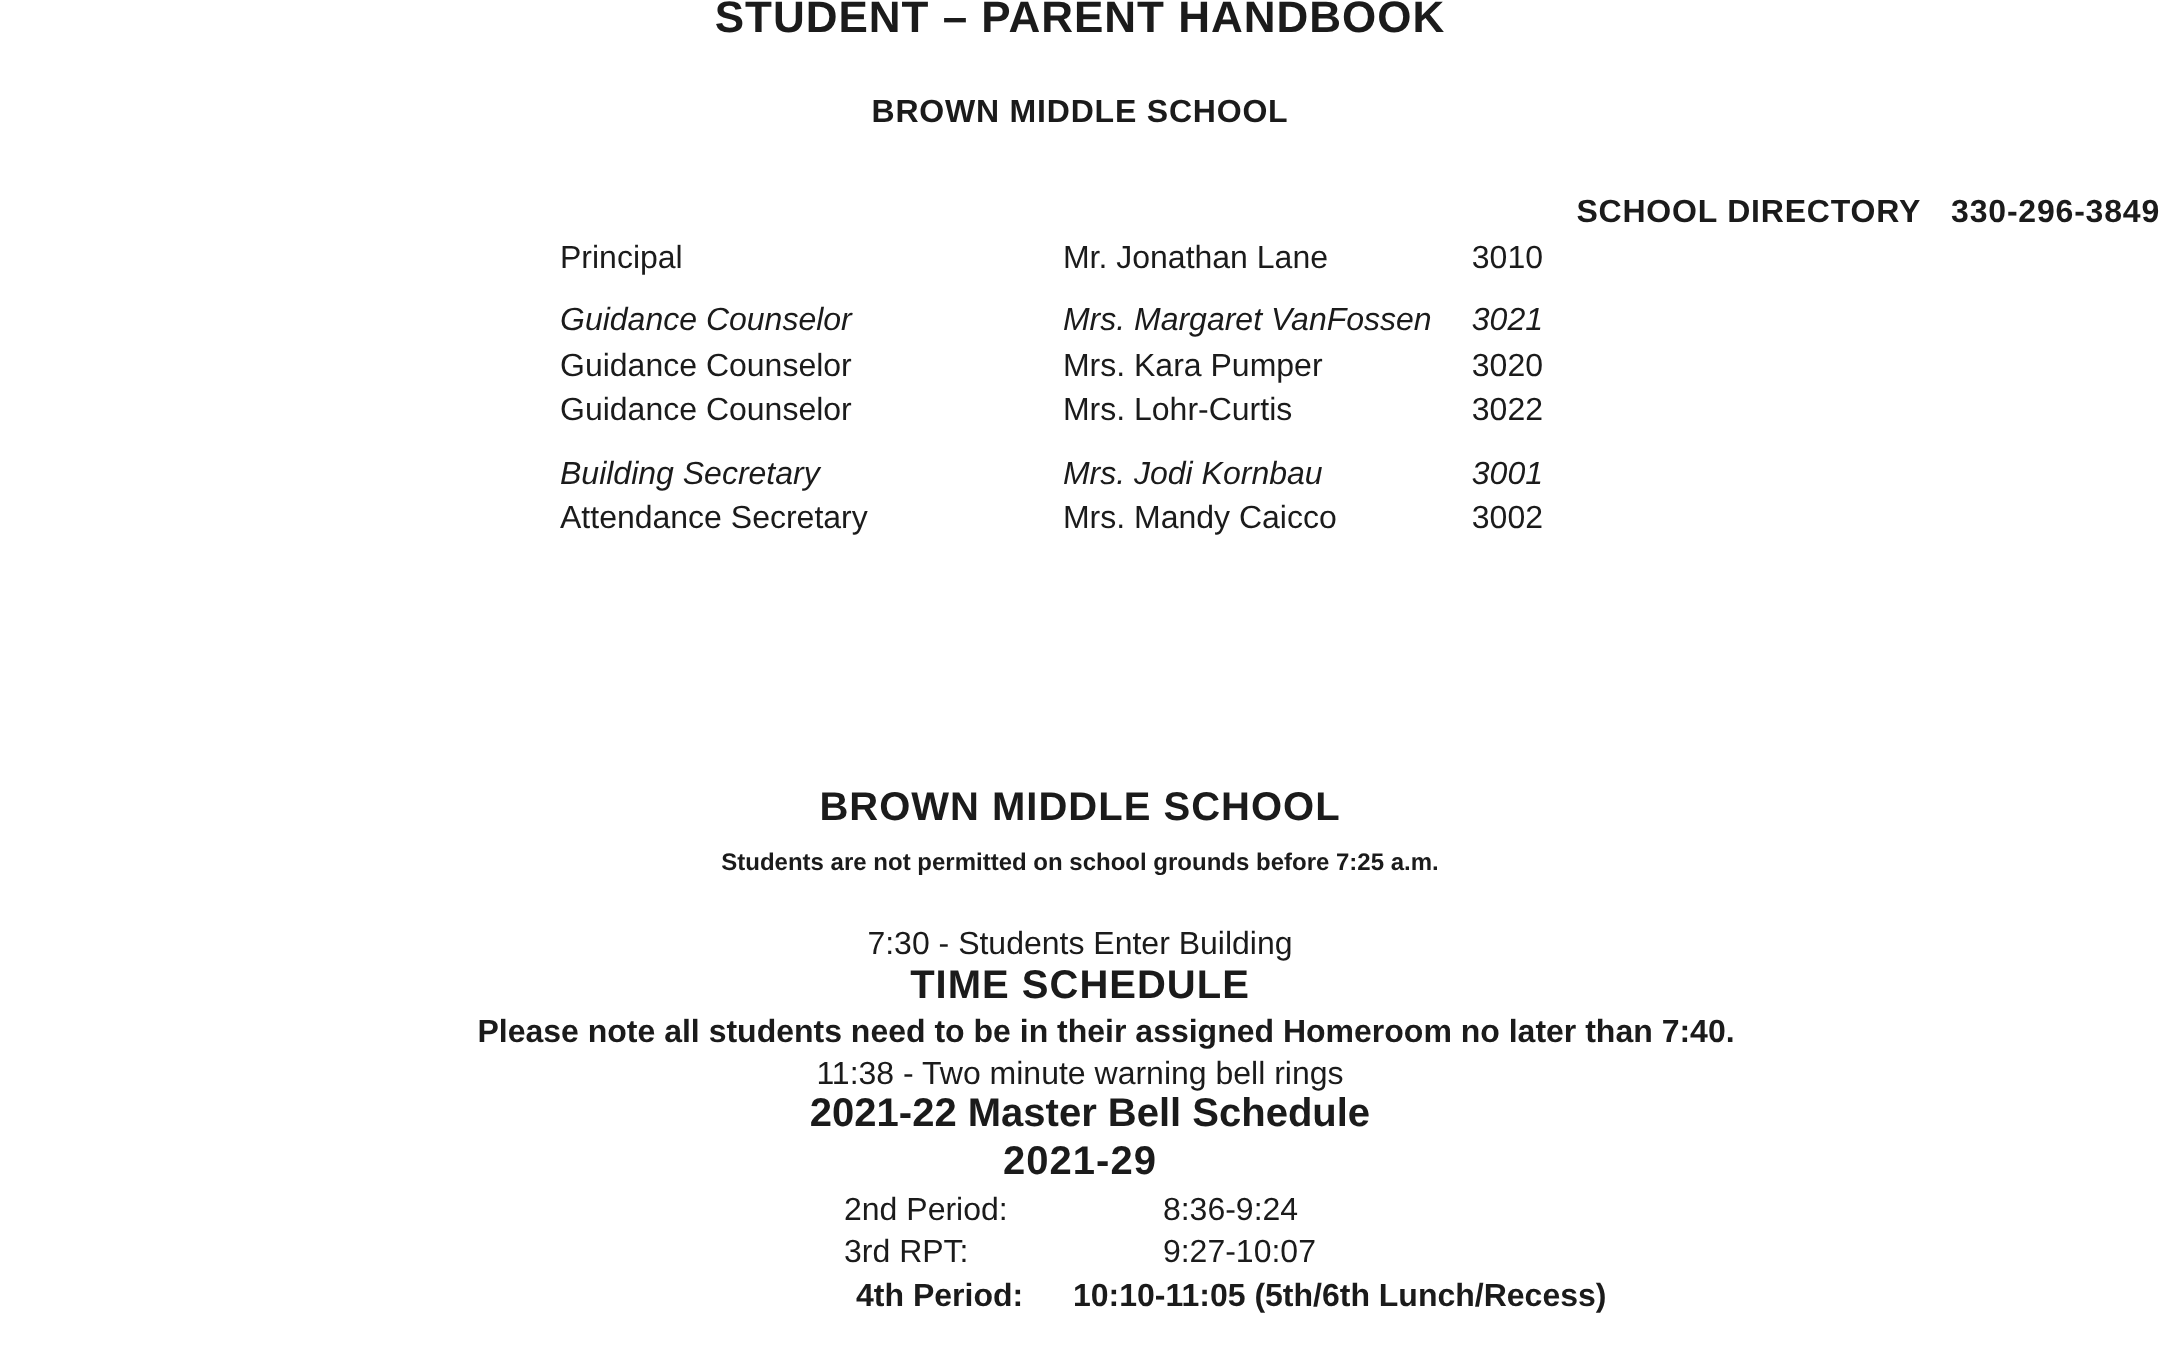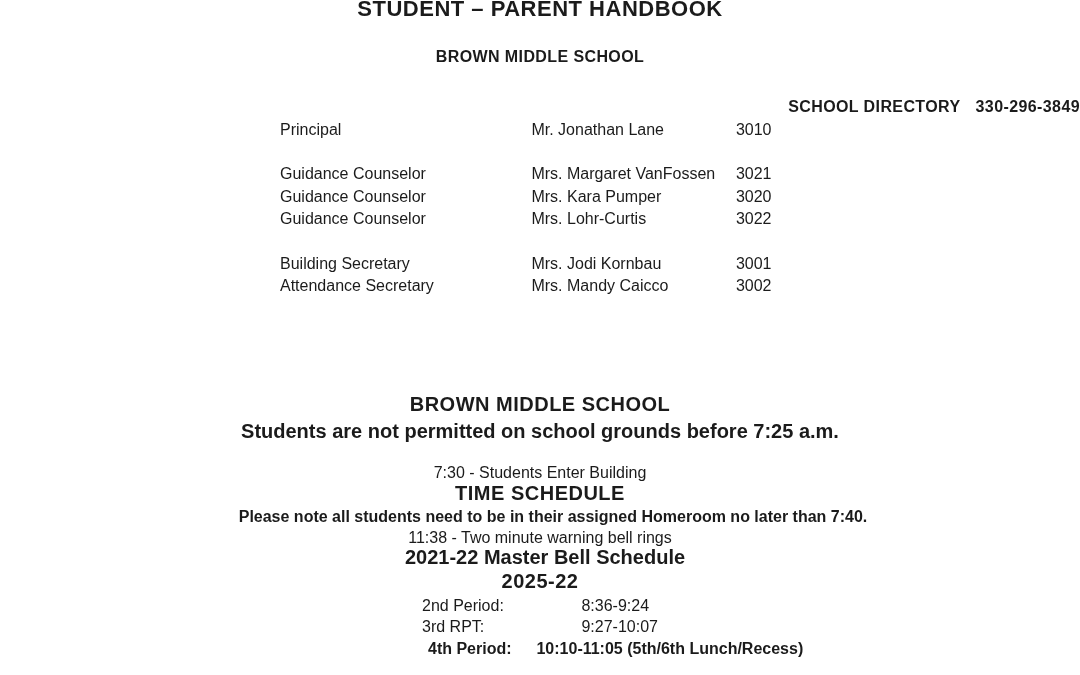--- a/index.html
+++ b/index.html
@@ -47,32 +47,32 @@
   .directory {
     position: absolute;
     top: 119px;
     left: 280px;
     font-size: 16px;
     line-height: 22.4px;
     white-space: nowrap;
   }
   .directory .drow .role { display: inline-block; width: 247px; }
   .directory .drow .name { display: inline-block; width: 200px; }
-  .directory .drow.group-gap { margin-top: 22px; }
+  .directory .drow.group-gap { margin-top: 9px; font-style: italic; }
 
   .section-heading {
     top: 331px;
     font-size: 20px;
     font-weight: bold;
     letter-spacing: 0.5px;
     line-height: 29.5px;
   }
   .grounds-note {
     top: 420px;
-    font-size: 20px;
+    font-size: 12px;
     font-weight: bold;
     line-height: 22px;
   }
   .enter-lines {
     top: 419px;
     font-size: 16px;
     line-height: 21.5px;
   }
   .homeroom-note {
     top: 506px;
@@ -143,21 +143,21 @@
   <div class="drow">
     <span class="role">Attendance Secretary</span>
     <span class="name">Mrs. Mandy Caicco</span>
     <span class="ext">3002</span>
   </div>
 </div>
 
 <div class="centerline section-heading">
   <div>BROWN MIDDLE SCHOOL</div>
   <div>TIME SCHEDULE</div>
-  <div>2025-22</div>
+  <div>2021-29</div>
 </div>
 
 <div class="centerline grounds-note">Students are not permitted on school grounds before 7:25 a.m.</div>
 
 <div class="centerline enter-lines">
   <div>7:30 - Students Enter Building</div>
   <div>11:38 - Two minute warning bell rings</div>
 </div>
 
 <div class="centerline homeroom-note">Please note all students need to be in their assigned Homeroom no later than 7:40.</div>

